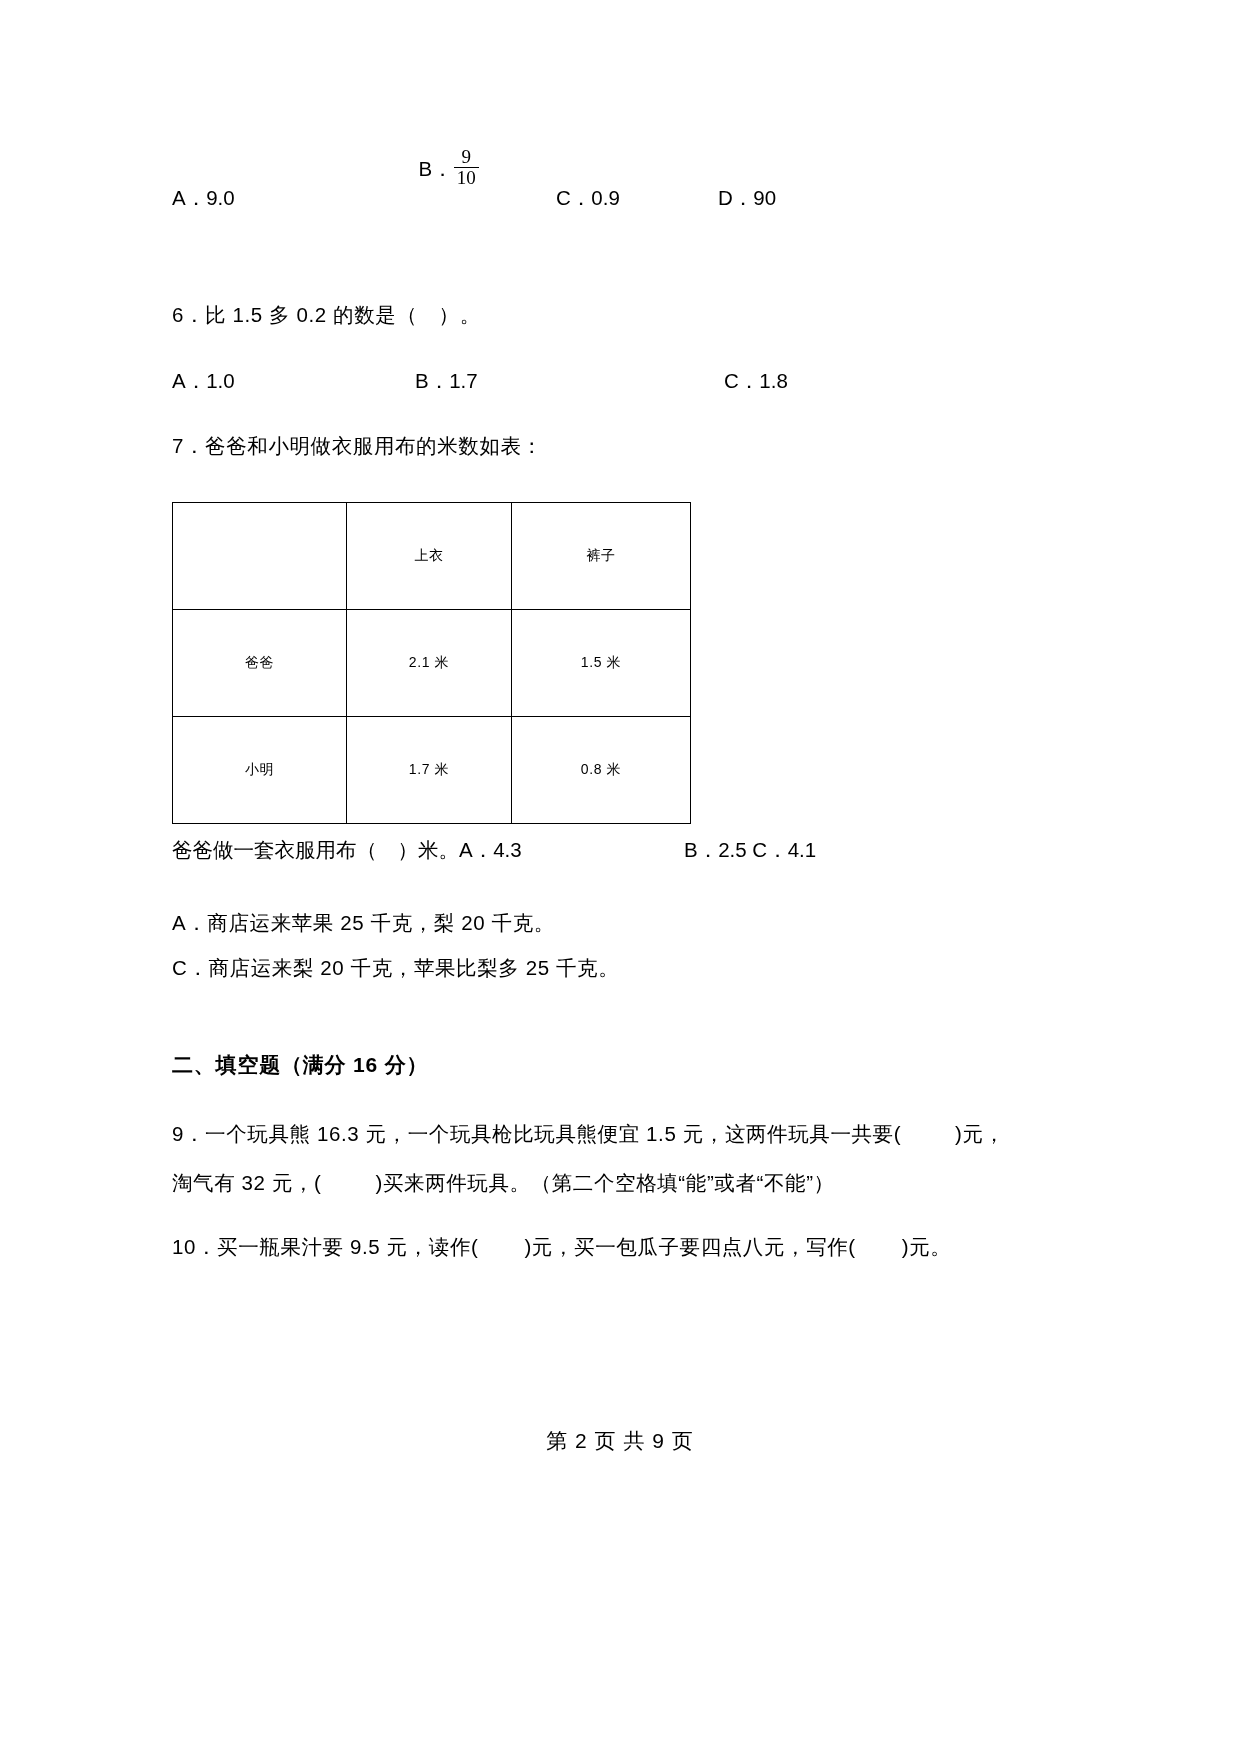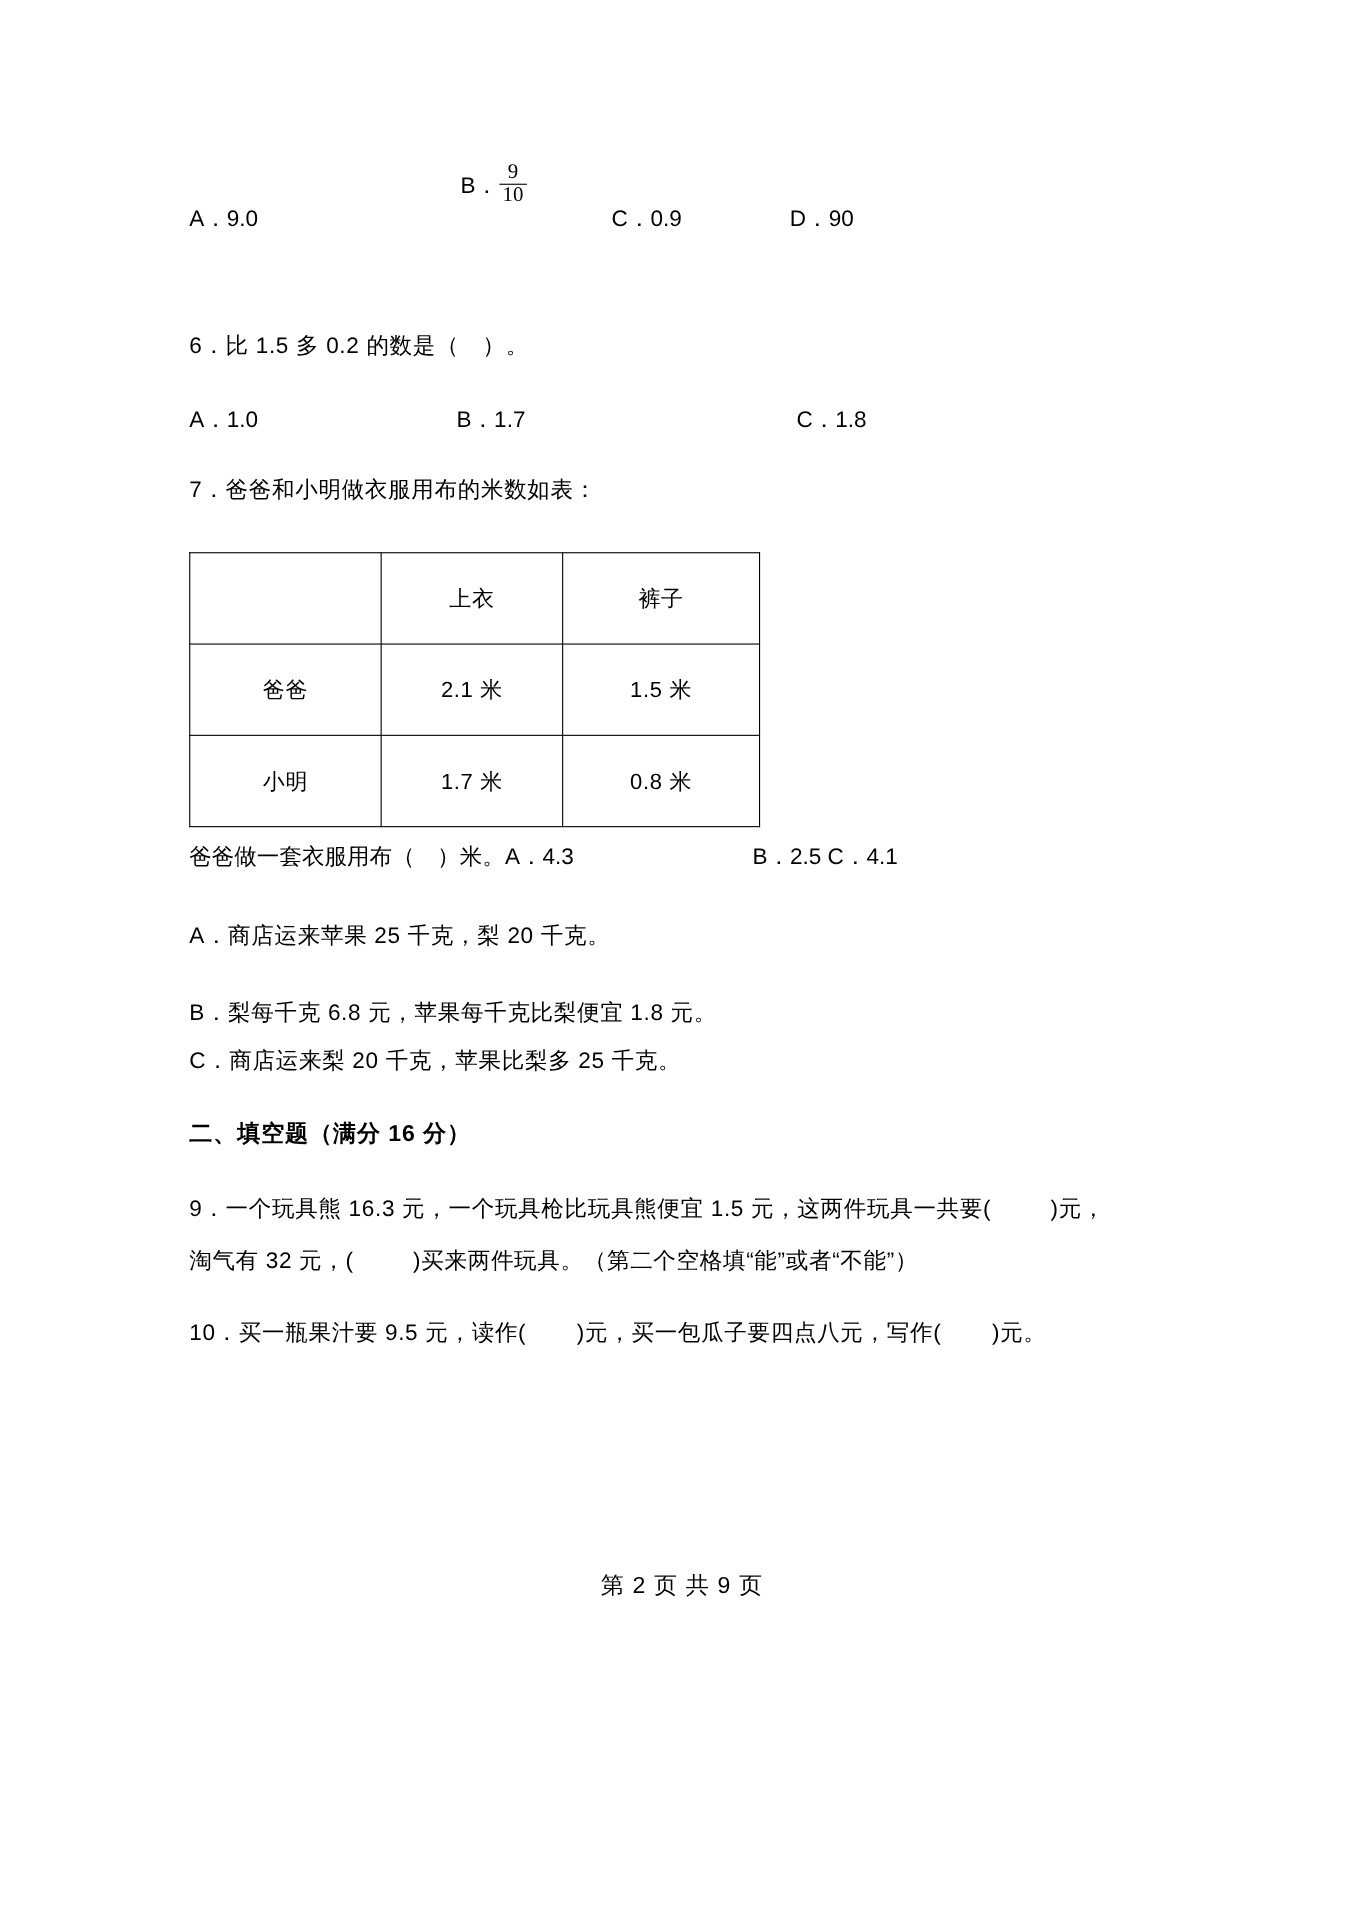--- a/index.html
+++ b/index.html
@@ -69,22 +69,22 @@
     border-collapse: collapse;
     table-layout: fixed;
     width: 518px;
     margin: 0;
   }
   table.cloth-table td {
     border: 1.6px solid #000;
     height: 82px;
     text-align: center;
     vertical-align: middle;
-    font-size: 20px;
-    padding: 0 4px;
+    font-size: 14px;
+    padding: 12px 4px;
     letter-spacing: 0.6px;
   }
   table.cloth-table col.c1 { width: 174px; }
   table.cloth-table col.c2 { width: 165px; }
   table.cloth-table col.c3 { width: 179px; }
   .section-title {
     font-size: 21px;
     font-weight: bold;
     letter-spacing: 0.8px;
     white-space: pre;
@@ -151,24 +151,23 @@
         </tr>
       </tbody>
     </table>
 
     <div class="opt-row" style="margin-top:14px;height:26px;">
       <span class="opt" style="left:0px;">爸爸做一套衣服用布（　）米。A．4.3</span>
       <span class="opt" style="left:512px;">B．2.5 C．4.1</span>
     </div>
 
     <div class="line" style="margin-top:49px;">A．商店运来苹果 25 千克，梨 20 千克。</div>
-    <div class="line" style="margin-top:49px;">B．梨每千克 6.8 元，苹果每千克比梨便宜 1.8 元。</div>
     <div class="line" style="margin-top:24px;">C．商店运来梨 20 千克，苹果比梨多 25 千克。</div>
 
-    <div class="section-title" style="margin-top:40px;">二、填空题（满分 16 分）</div>
+    <div class="section-title" style="margin-top:73px;">二、填空题（满分 16 分）</div>
 
     <div class="line" style="margin-top:45px;"><span>9．一个玩具熊 16.3 元，一个玩具枪比玩具熊便宜 1.5 元，这两件玩具一共要(</span><span class="blank-gap"></span><span>)元，</span></div>
     <div class="line" style="margin-top:28px;"><span>淘气有 32 元，(</span><span class="blank-gap"></span><span>)买来两件玩具。（第二个空格填“能”或者“不能”）</span></div>
 
     <div class="line" style="margin-top:44px;"><span>10．买一瓶果汁要 9.5 元，读作(</span><span class="blank-gap-sm"></span><span>)元，买一包瓜子要四点八元，写作(</span><span class="blank-gap-sm"></span><span>)元。</span></div>
 
 
   </div>
 
   <div class="footer">第 2 页 共 9 页</div>

